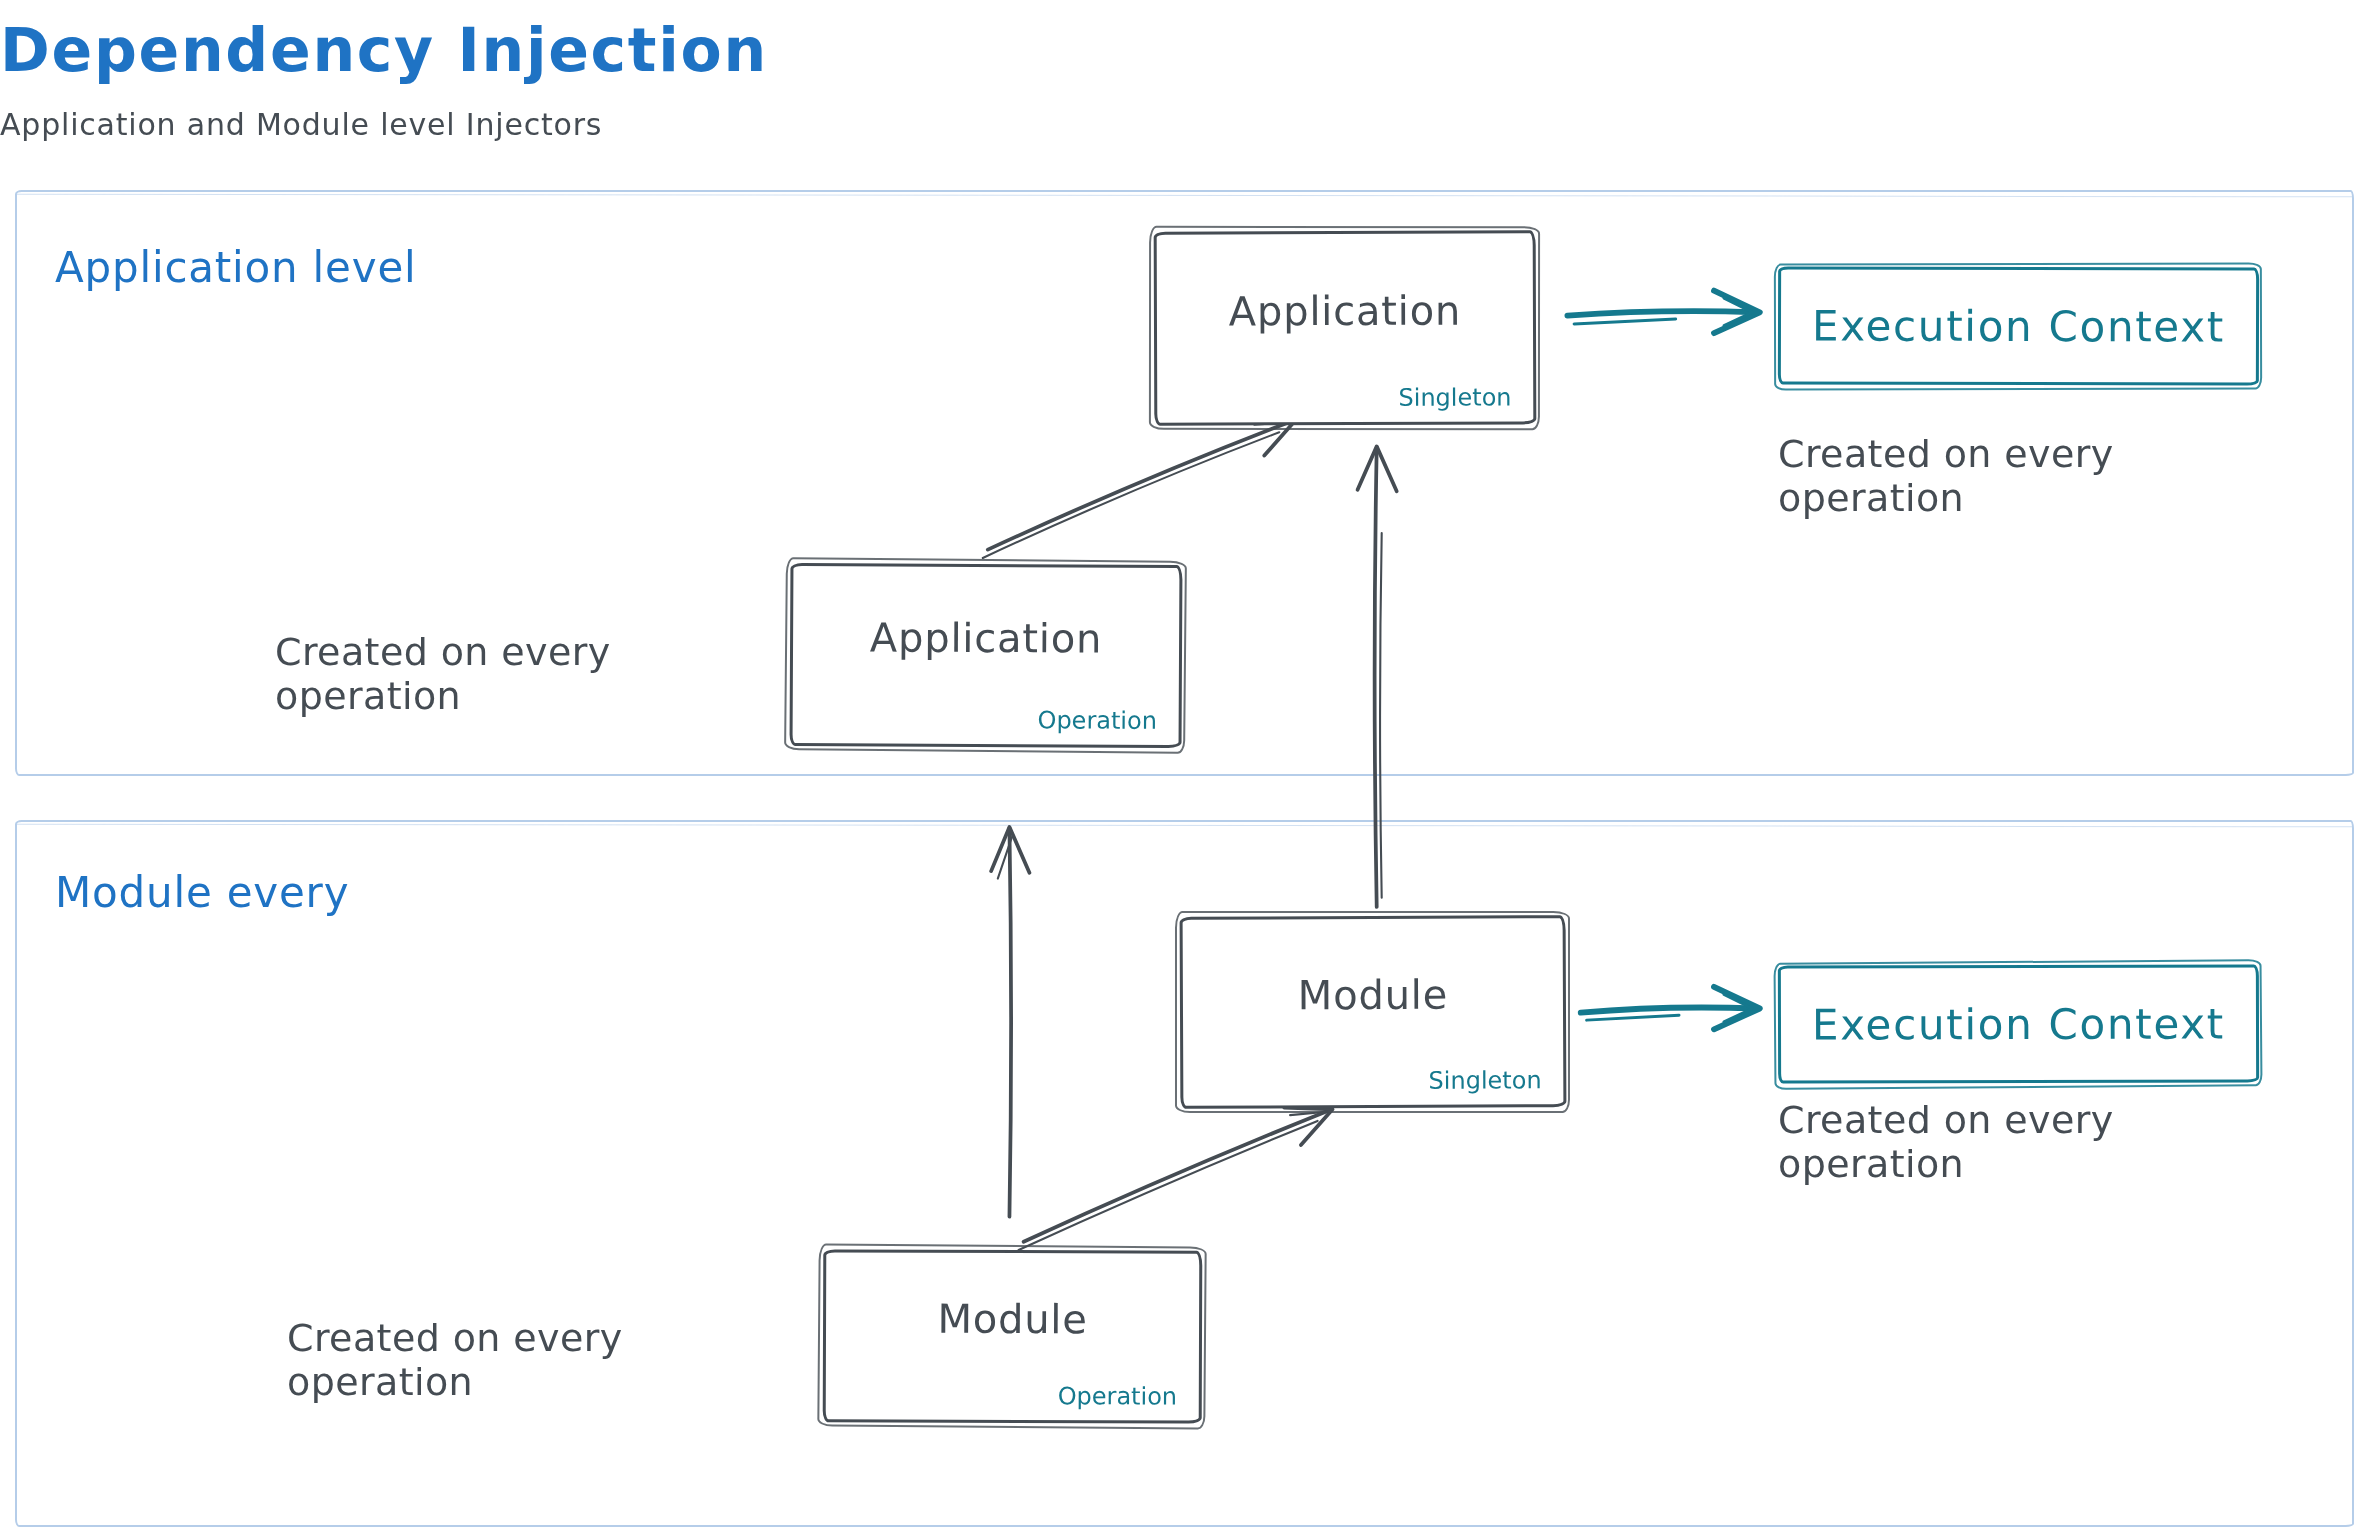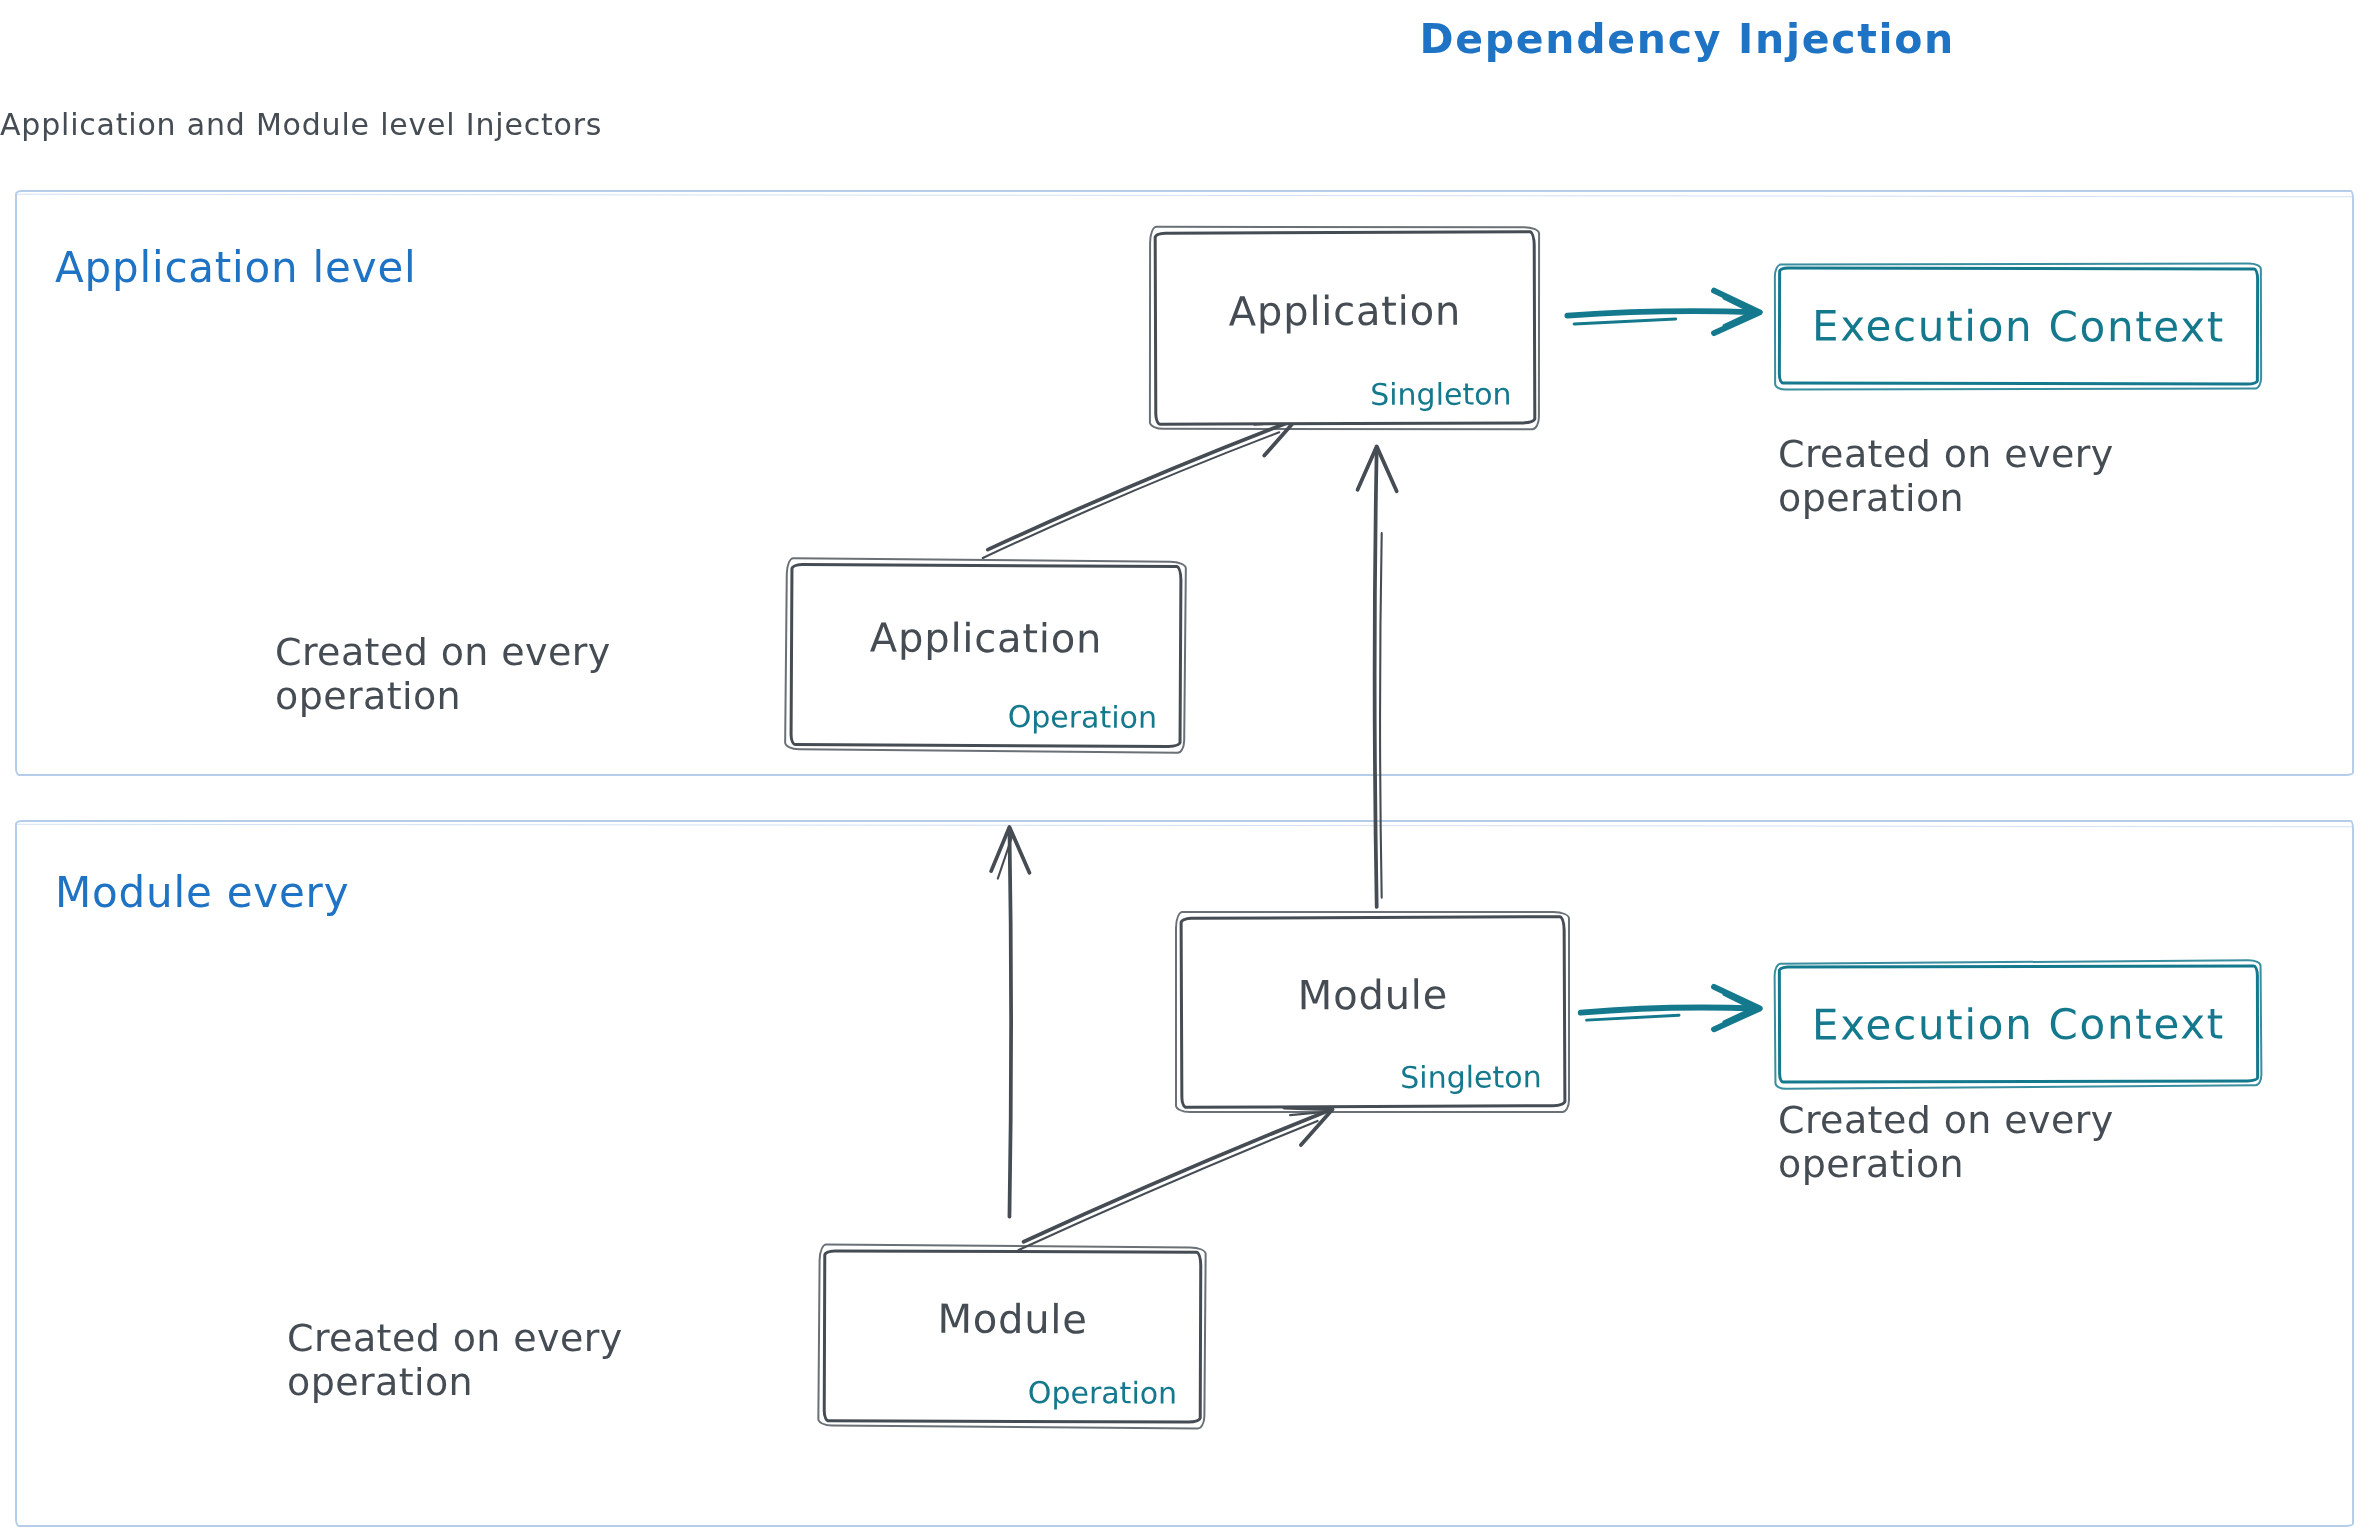--- a/index.html
+++ b/index.html
@@ -3,42 +3,42 @@
 <meta charset="utf-8">
 <style>
   :root{
     --blue:#1f73c4; --dark:#454c53; --teal:#15798e; --faint:#b5cde9; --bg:#ffffff;
   }
   *{margin:0;padding:0;box-sizing:border-box;}
   html,body{width:2377px;height:1534px;background:var(--bg);overflow:hidden;
     font-family:"DejaVu Sans","Liberation Sans",sans-serif;color:var(--dark);}
   .abs{position:absolute;}
   
-  .page-title{left:0;top:15px;width:1955px;text-align:right;font-size:41px;font-weight:bold;
+  .page-title{left:0;top:15px;width:1955px;text-align:left;font-size:60px;font-weight:bold;
     color:var(--blue);letter-spacing:1.7px;}
   .page-subtitle{left:0;top:107px;width:2377px;text-align:left;font-size:30px;color:var(--dark);
     letter-spacing:0.8px;}
   
   .section{border:2.1px solid var(--faint);border-radius:6.7px 3.3px 8.3px 4.2px / 4.2px 8.3px 3.3px 7.5px;}
   .section::before{content:'';position:absolute;inset:2.5px -0.8px auto -0.8px;height:2.5px;
     border-top:1.2px solid var(--faint);opacity:.6;transform:rotate(.06deg);}
   #app-container{left:15px;top:190px;width:2339px;height:586px;}
   #module-container{left:15px;top:820px;width:2339px;height:707px;}
   .section-label{font-size:42px;color:var(--blue);letter-spacing:0.8px;}
   #label-application{left:55px;top:243px;}
   #label-module{left:55px;top:868px;}
   
   .node{border:3.7px solid var(--dark);background:#fff;
     border-radius:11.7px 5.8px 13.3px 5.8px / 5.8px 15px 5.8px 11.7px;
     display:flex;align-items:center;justify-content:center;}
   .node::before{content:'';position:absolute;inset:-8.3px -6.7px -7.5px -8.3px;
     border:2.1px solid var(--dark);opacity:.8;pointer-events:none;
     border-radius:7.5px 16.7px 7.5px 15px / 16.7px 7.5px 13.3px 7.5px;transform:rotate(.25deg);}
   .node .node-title{font-size:40px;color:var(--dark);letter-spacing:0.8px;margin-bottom:35px;}
-  .node .node-sub{position:absolute;right:21.7px;bottom:10px;font-size:30px;color:var(--teal);}
+  .node .node-sub{position:absolute;right:21.7px;bottom:10px;font-size:24px;color:var(--teal);}
   #node-app-singleton{left:1154px;top:231px;width:382px;height:194px;transform:rotate(-.2deg);}
   #node-app-operation{left:790px;top:564px;width:392px;height:183px;transform:rotate(.3deg);}
   #node-module-singleton{left:1180px;top:916px;width:386px;height:192px;transform:rotate(-.25deg);}
   #node-module-operation{left:823px;top:1250px;width:379px;height:173px;transform:rotate(.2deg);}
   
   .ec-box{border:3.7px solid var(--teal);background:#fff;
     border-radius:10px 5px 11.7px 5px / 5px 11.7px 5px 10px;
     display:flex;align-items:center;justify-content:center;}
   .ec-box::before{content:'';position:absolute;inset:-7.5px -5.8px -7.5px -7.5px;
     border:2.1px solid var(--teal);opacity:.85;pointer-events:none;

